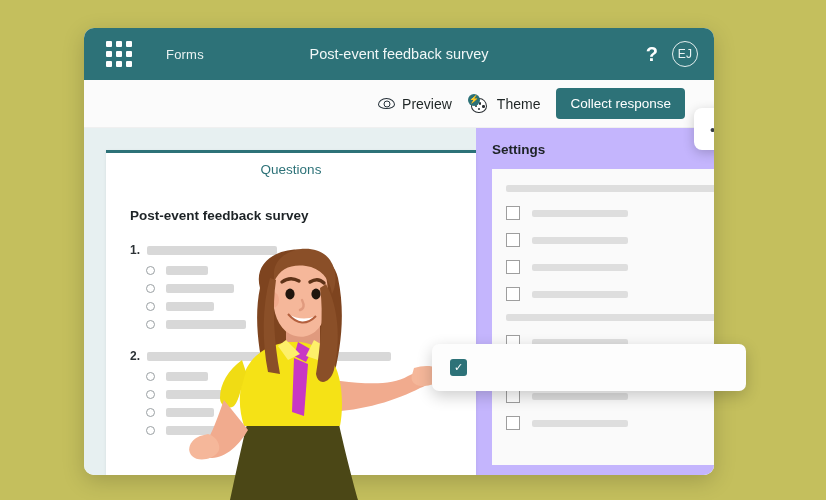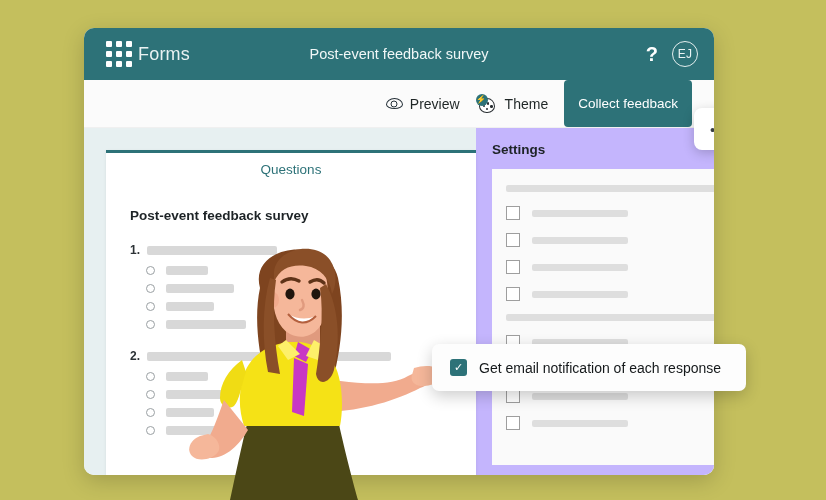--- a/index.html
+++ b/index.html
@@ -25,39 +25,39 @@
   #titlebar {
     position: relative;
     height: 52px;
     background: #2d7278;
     display: flex; align-items: center;
     padding: 0 16px;
   }
   .grid-icon { display: grid; grid-template-columns: repeat(3, 6px);
     grid-template-rows: repeat(3, 6px); gap: 4px; margin-left: 6px; }
   .grid-icon i { background: #fff; display: block; width: 6px; height: 6px; border-radius: 1px; }
-  #brand-label { color: #eaf2f2; font-size: 18px; margin-left: 6px; letter-spacing: .2px; }
+  #brand-label { color: #eaf2f2; font-size: 13px; margin-left: 34px; letter-spacing: .2px; }
   #doc-title {
     position: absolute; left: 0; right: 0; text-align: center;
     color: #f1f7f7; font-size: 14.5px; pointer-events: none;
   }
   #titlebar-right { margin-left: auto; display: flex; align-items: center; gap: 14px; z-index: 2; }
   #help-icon { color: #fff; font-size: 20px; font-weight: 700; line-height: 1; cursor: pointer; }
   #avatar {
     width: 26px; height: 26px; border-radius: 50%;
     border: 1.5px solid #e3eeee; color: #eaf4f4;
     font-size: 12px; display: flex; align-items: center; justify-content: center;
     letter-spacing: .3px; cursor: pointer;
   }
 
   
   #toolbar {
     height: 48px; background: #fbfbfb;
-    display: flex; justify-content: flex-end;
-    gap: 16px; padding-right: 22px;
+    display: flex; align-items: center; justify-content: flex-end;
+    gap: 16px; padding-right: 29px;
     border-bottom: 1px solid #f0f0f0;
   }
   .tb-item { display: flex; align-items: center; gap: 7px; cursor: pointer;
     font-size: 14px; color: #1f2626; }
   .eye { width: 17px; height: 11px; border: 1.6px solid #27323a;
     border-radius: 50% 50% 50% 50% / 60% 60% 40% 40%; position: relative; }
   .eye::after { content:""; position: absolute; left: 50%; top: 50%;
     transform: translate(-50%,-50%); width: 5px; height: 5px;
     border: 1.6px solid #27323a; border-radius: 50%; }
   .palette-wrap { position: relative; width: 22px; height: 20px; }
@@ -166,21 +166,21 @@
         <span class="palette">
           <span class="dot d1"></span>
             <span class="dot d2"></span>
           <span class="dot d3"></span>
             <span class="dot d4"></span>
         </span>
         <span class="badge">⚡</span>
       </span>
       <span>Theme</span>
     </div>
-    <button id="collect-btn">Collect feedback</button>
+    <button id="collect-btn">Collect response</button>
   </div>
 
   <div id="app-body">
 
     <div id="left-pane">
       <div id="form-card">
         <div id="tabs">
           <div class="tab active">Questions</div>
         </div>
         <div id="form-title">Post-event feedback survey</div>
@@ -274,21 +274,20 @@
           </div>
         </div>
     </div>
   </div>
 
   <div id="more-btn">•••</div>
 </div>
 
 <div id="toast">
   <span id="toast-check">✓</span>
-  <span id="toast-text">Get email notification of each response</span>
 </div>
 
 <svg id="person" viewBox="0 0 260 270">
 
   <path d="M72 58 C60 14 140 4 150 48 C158 86 152 120 146 146 L78 150 C70 120 66 86 72 58 Z" fill="#7e441f"></path>
 
   <path d="M118 148 C156 150 196 160 220 146 C228 142 236 140 240 144 C244 149 240 156 232 158 C206 172 158 186 122 180 Z" fill="#f1ab8e"></path>
 
   <path d="M226 138 C238 134 252 136 254 143 C256 150 246 156 234 156 C226 156 222 150 224 145 Z" fill="#f5b79a"></path>
 

